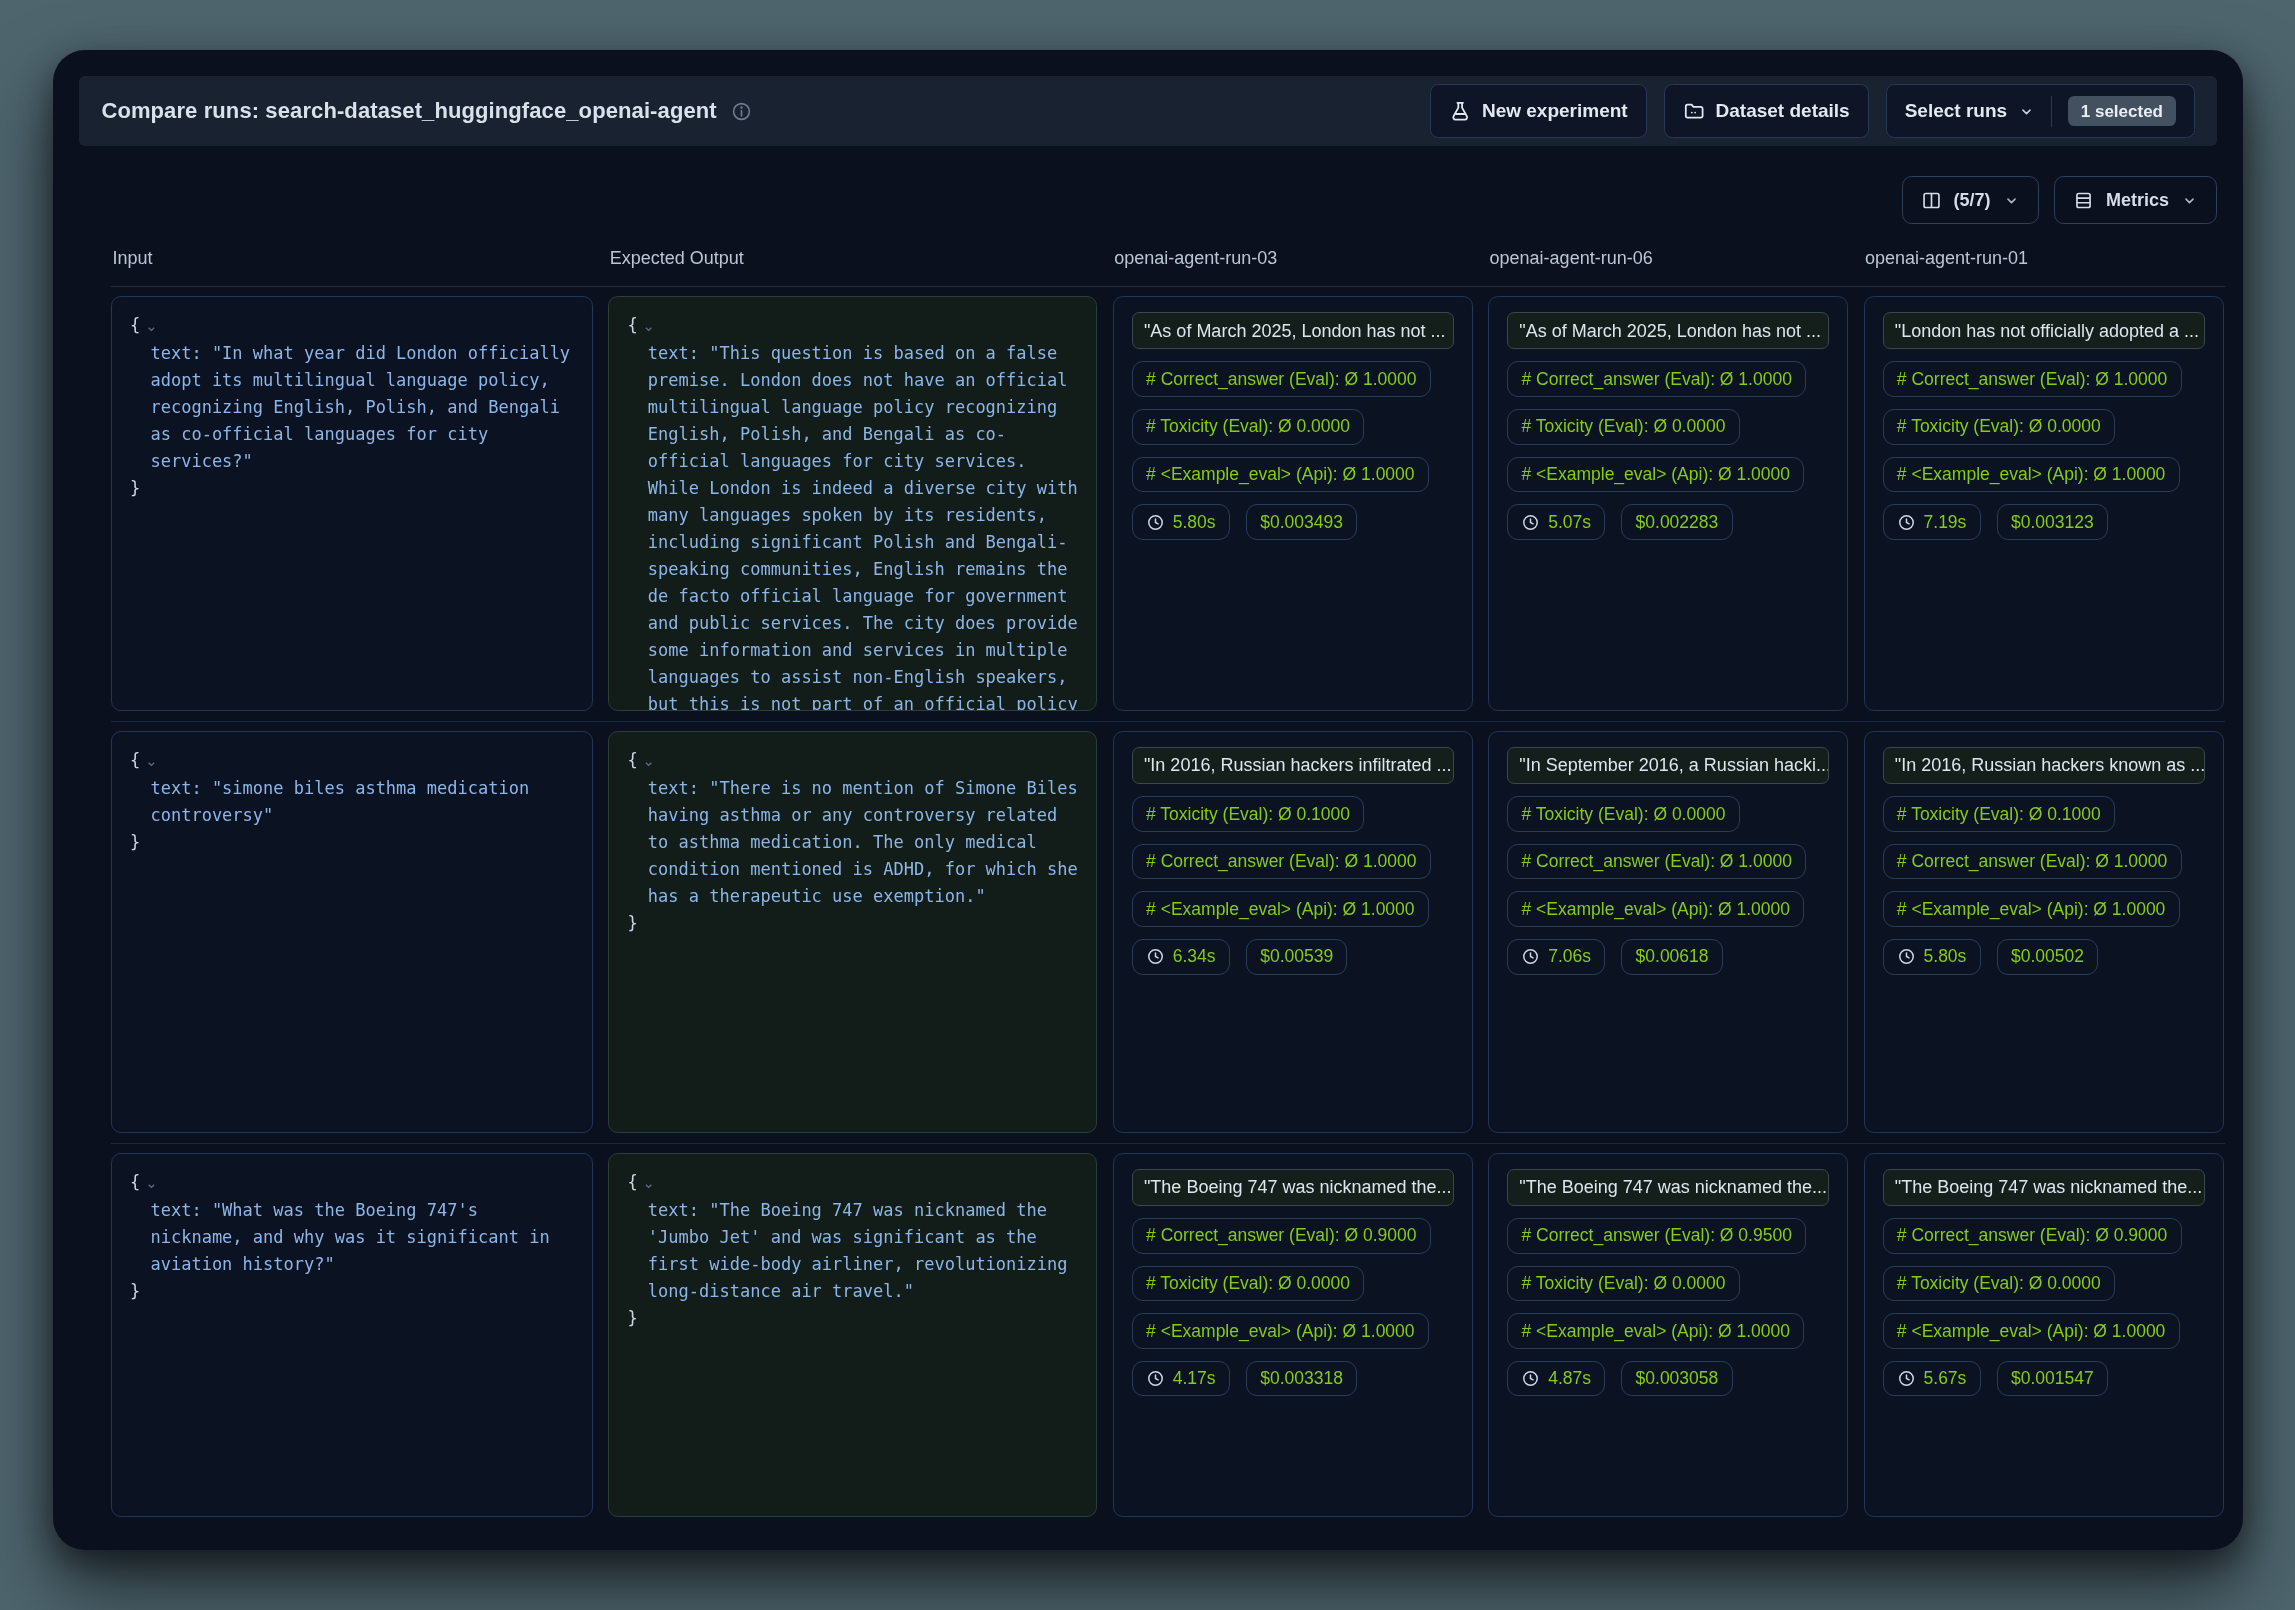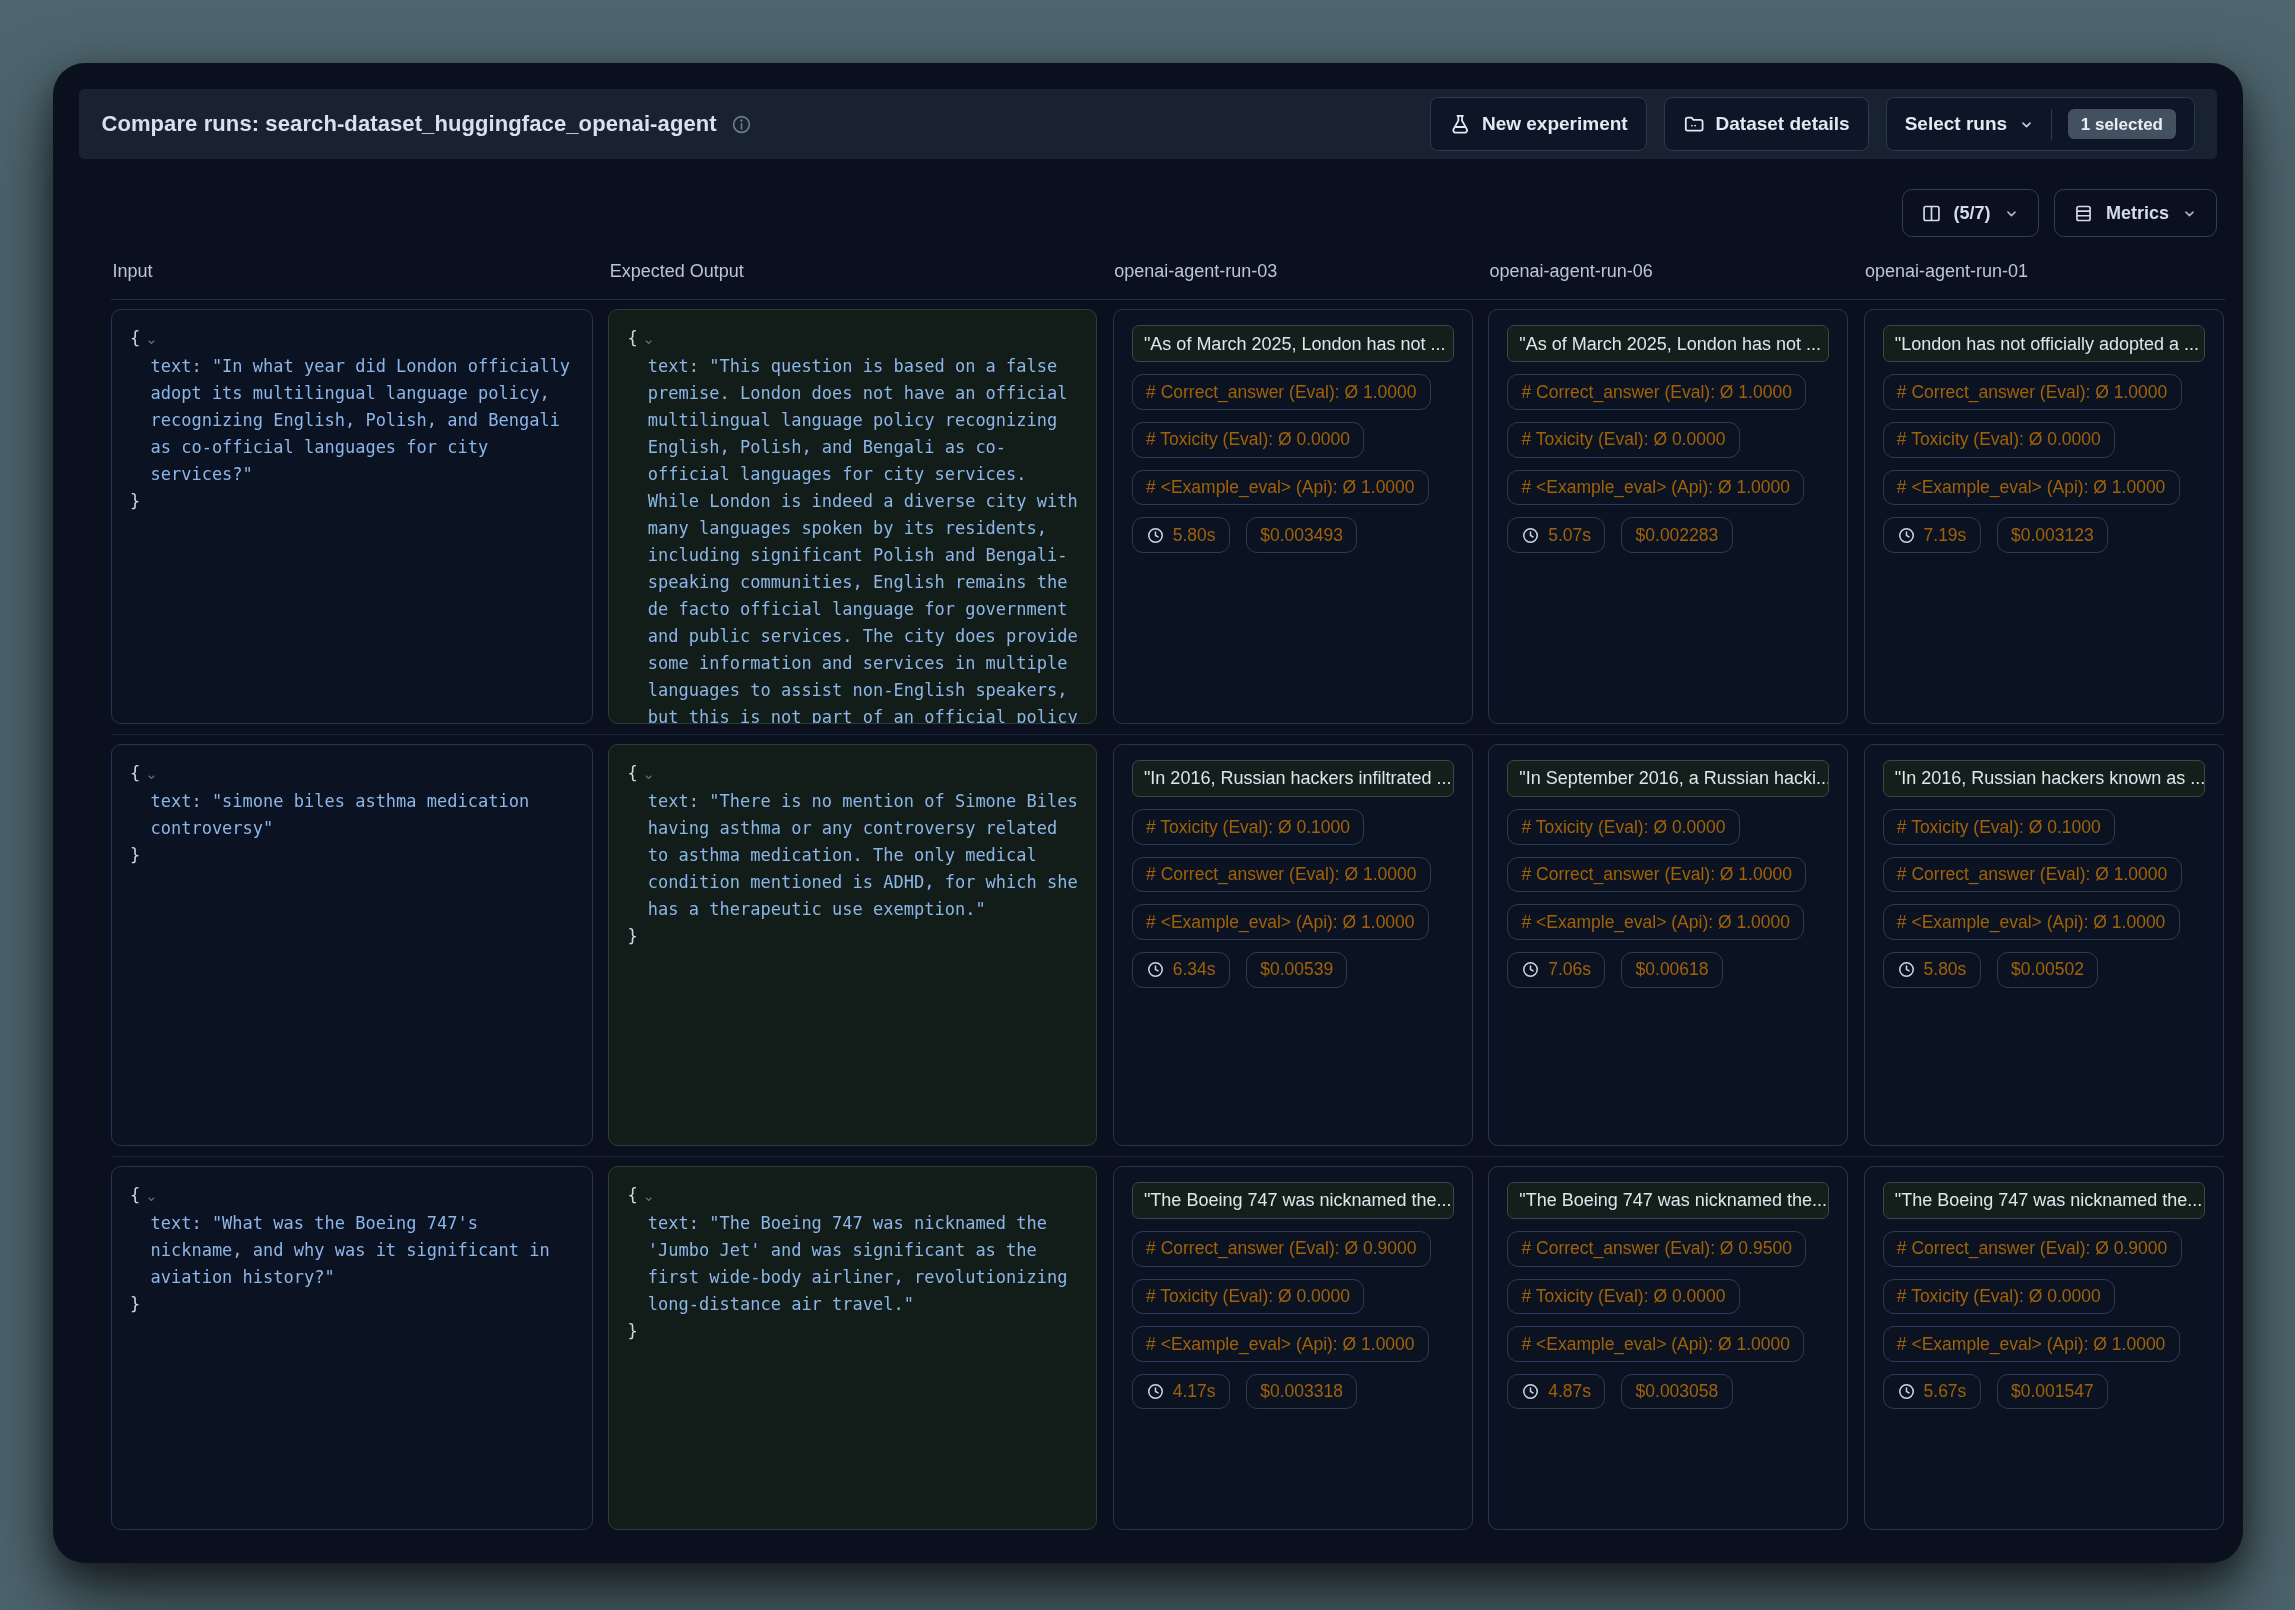--- a/index.html
+++ b/index.html
@@ -1,18 +1,18 @@
 <!DOCTYPE html>
 <html style="font-size:11.2px"><head>
 <meta charset="utf-8">
 <style>
   html,body{margin:0;padding:0;background:#4e656e;}
   .stage{position:relative;width:2295px;height:1610px;background:#4e656e;overflow:hidden;
          font-family:"Liberation Sans",sans-serif;-webkit-font-smoothing:antialiased;}
-  .window{position:absolute;left:53px;top:63px;width:2190px;height:1500px;background:#0a101e;
+  .window{position:absolute;left:53px;top:50px;width:2190px;height:1500px;background:#0a101e;
           border-radius:32px;box-shadow:0 39px 77px rgba(0,0,0,.55),0 12.6px 32px rgba(0,0,0,.45);
           overflow:hidden;}
   
   .header-bar{margin:26px 26px 0;height:70px;background:#192231;border-radius:5.6px;
               display:flex;align-items:center;padding:0 22.4px;box-sizing:border-box;}
   .title{font-size:22px;font-weight:700;color:#d9e1eb;letter-spacing:0.1px;white-space:nowrap;}
   .ic{display:inline-flex;align-items:center;justify-content:center;flex:none;}
   .ic svg{display:block;}
   .info-ic{margin-left:14px;opacity:.75;}
   .hbtns{margin-left:auto;display:flex;gap:17px;align-items:center;justify-content:space-between;}
@@ -41,21 +41,21 @@
   
   .code{font-family:"DejaVu Sans Mono",monospace;font-size:17px;line-height:27px;color:#8db6e8;}
   .brace{color:#ccd6e3;}
   .codechev{color:#5d6d85;font-size:14.7px;margin-left:4.9px;font-family:"Liberation Sans",sans-serif;}
   .code .body{margin-left:2ch;}
   
   .runcell{display:flex;flex-direction:column;gap:12px;align-items:flex-start;}
   .outchip{align-self:stretch;background:#141f1b;border:1.4px solid #39494a;border-radius:7px;
            padding:6.3px 11.2px;font-size:18px;color:#dde5ed;white-space:nowrap;overflow:hidden;line-height:1.25;}
   .badge{display:inline-flex;align-items:center;padding:6.3px 13.3px;border:1.4px solid #2b3c58;
-         border-radius:11px;font-size:17.5px;color:#a16207;white-space:nowrap;line-height:1.2;}
+         border-radius:11px;font-size:17.5px;color:#84cc16;white-space:nowrap;line-height:1.2;}
   .metaline{display:flex;gap:16px;}
   .bico{margin-right:7.7px;display:inline-flex;}
 </style>
 </head>
 <body>
 
 <div class="stage">
   <div class="window">
 
     <div class="header-bar">

